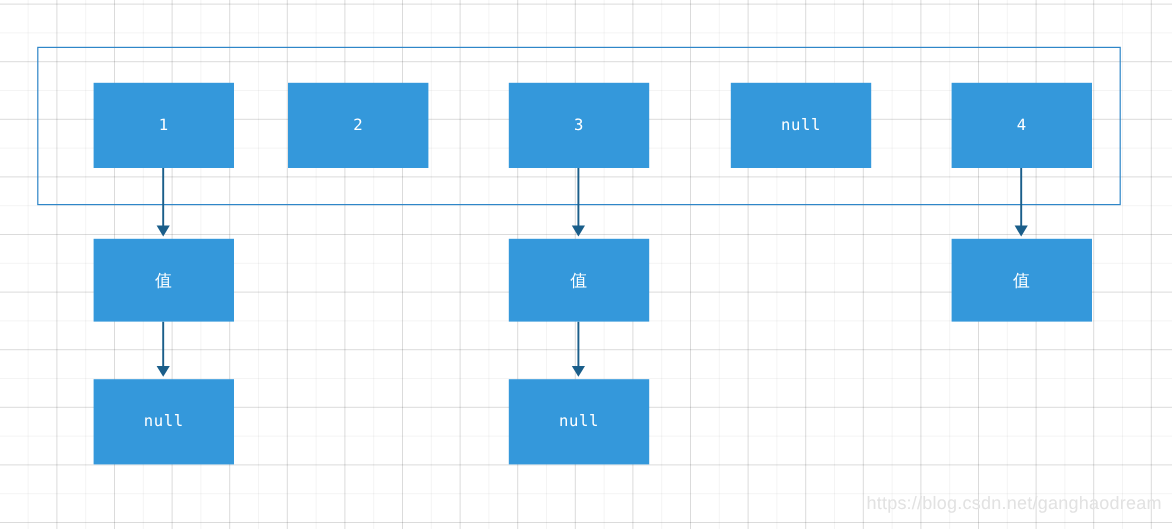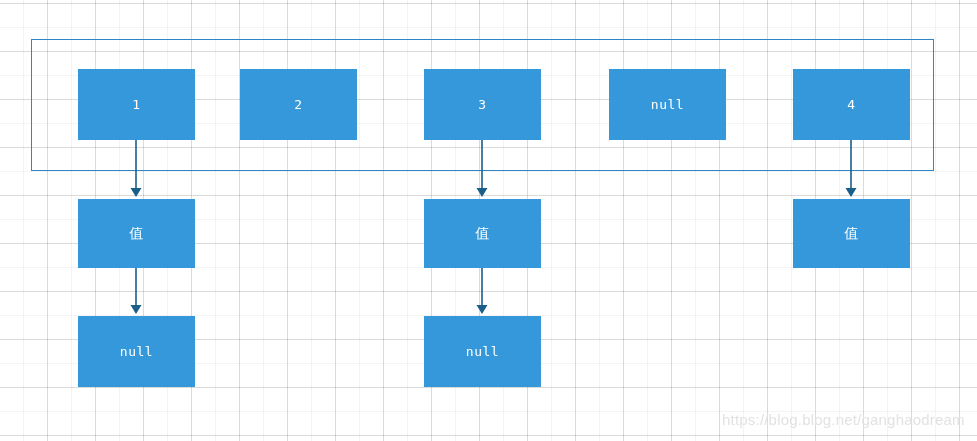--- a/index.html
+++ b/index.html
@@ -119,15 +119,15 @@
         <span>值</span>
       </div>
       <div class="node" style="left: 78px; top: 316px; width: 117px; height: 71px; background: rgb(52, 152, 219); color: rgb(255, 255, 255);">
         <span>null</span>
       </div>
       <div class="node" style="left: 424px; top: 316px; width: 117px; height: 71px; background: rgb(52, 152, 219); color: rgb(255, 255, 255);">
         <span>null</span>
       </div>
     </div>
 
-  <div class="watermark" style="left: 722px; top: 411px; color: rgb(226, 226, 226);">https://blog.blog.net/ganghaodream</div>
+  <div class="watermark" style="left: 722px; top: 411px; color: rgb(226, 226, 226);">https://blog.csdn.net/ganghaodream</div>
 
 </div>
 
 </body></html>

